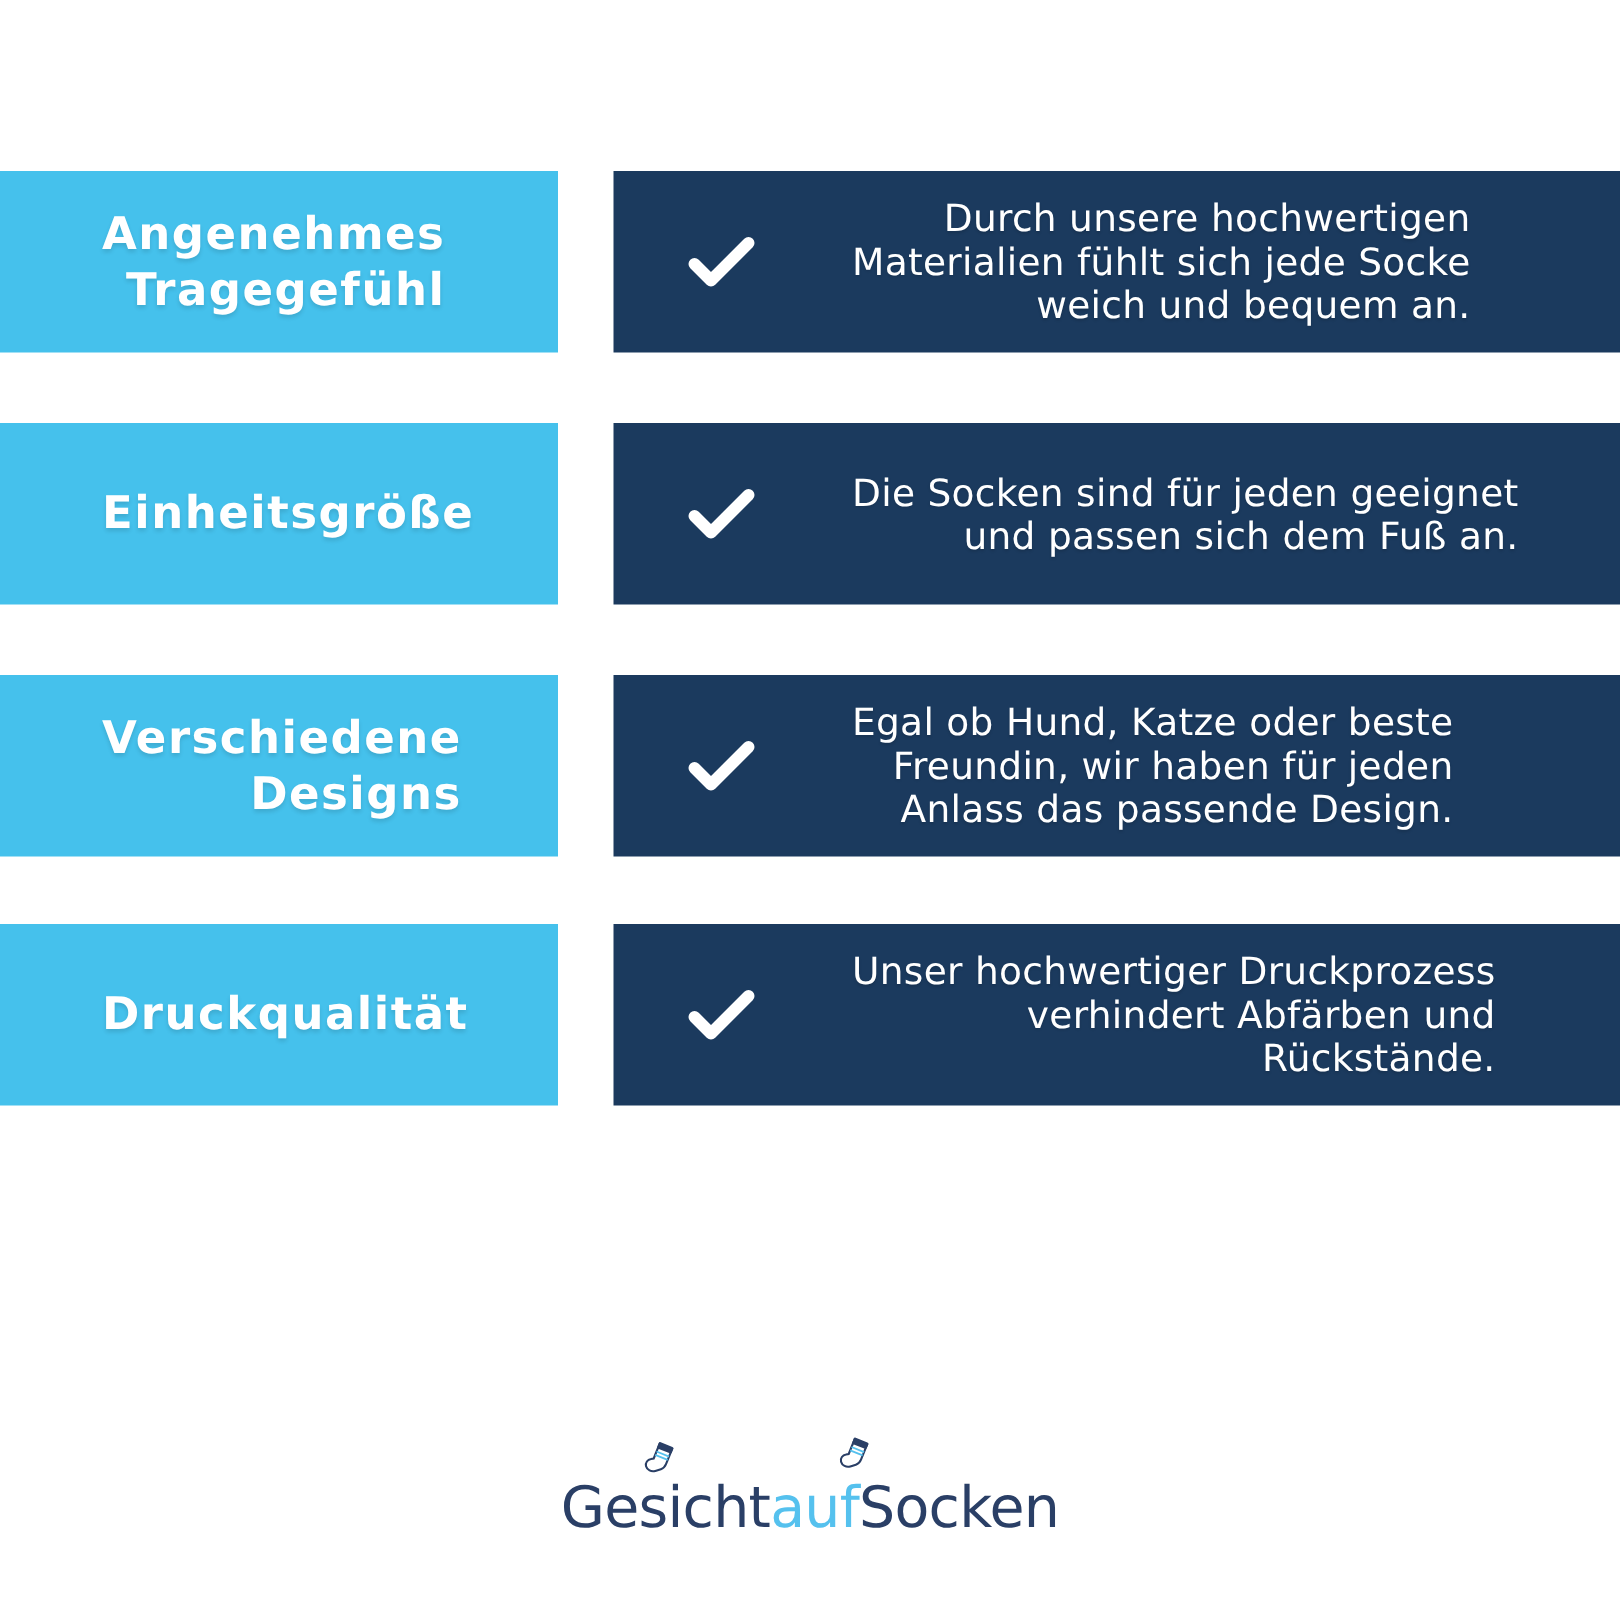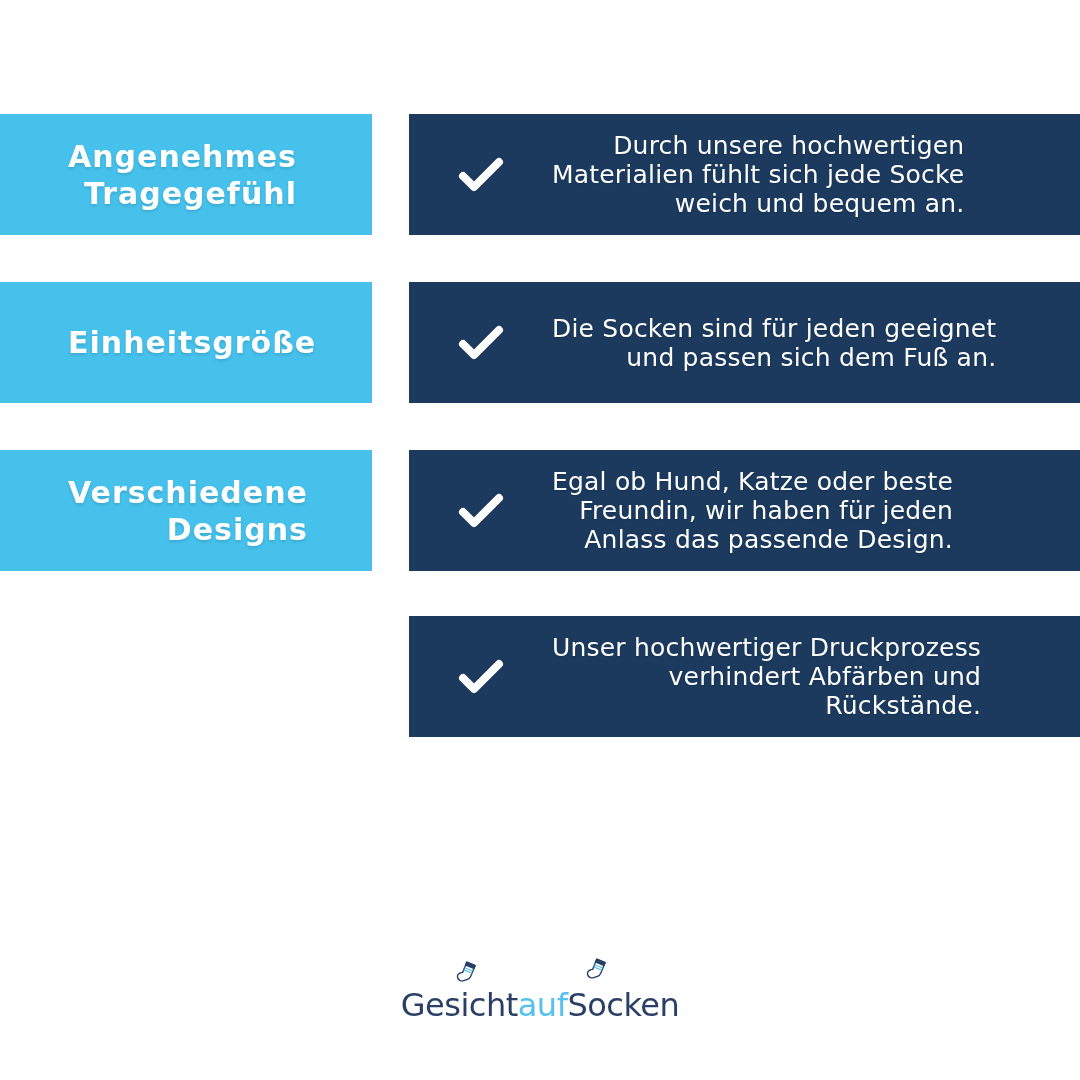--- a/index.html
+++ b/index.html
@@ -42,39 +42,39 @@
     display:flex;align-items:center;
   }
   .check{
     flex:0 0 auto;
     margin-left:49px;
     width:46px;height:38px;
     color:var(--text-white,#fff);
     display:block;
   }
   .desc{
-    margin-left:48px;
+    margin-left:64px;
     color:var(--text-white,#fff);
     font-size:25px;
     line-height:29px;
     letter-spacing:0.2px;
     white-space:pre-line;
     text-shadow:0 1px 2px rgba(0,0,0,0.15);
   }
 
   .logo{
     position:absolute;
     top:962px;left:50%;
     transform:translateX(-50%);
     height:60px;
     display:flex;align-items:flex-end;
     white-space:nowrap;
   }
   .logo-text{
-    font-size:32px;
+    font-size:38px;
     letter-spacing:-0.5px;
     line-height:34px;
   }
   .logo-navy{color:var(--logo-navy,#2A3F66);}
   .logo-blue{color:var(--logo-blue,#55C1EE);}
   .sock{
     position:absolute;
     width:18px;height:28px;
     transform:rotate(22deg);
   }
@@ -126,20 +126,23 @@
     <div class="desc-box">
       <svg class="check" viewBox="0 0 46 38" aria-hidden="true">
         <polyline points="5,20 16,31 41,6" fill="none" stroke="currentColor" stroke-width="8" stroke-linecap="round" stroke-linejoin="round"></polyline>
       </svg>
       <div class="desc">Die Socken sind für jeden geeignet
 und passen sich dem Fuß an.</div>
     </div>
   </div>
 
   <div class="row r4">
+    <div class="title-box">
+      <div class="title">Druckqualität</div>
+    </div>
     <div class="desc-box">
       <svg class="check" viewBox="0 0 46 38" aria-hidden="true">
         <polyline points="5,20 16,31 41,6" fill="none" stroke="currentColor" stroke-width="8" stroke-linecap="round" stroke-linejoin="round"></polyline>
       </svg>
       <div class="desc">Unser hochwertiger Druckprozess
 verhindert Abfärben und
 Rückstände.</div>
     </div>
   </div>
 

